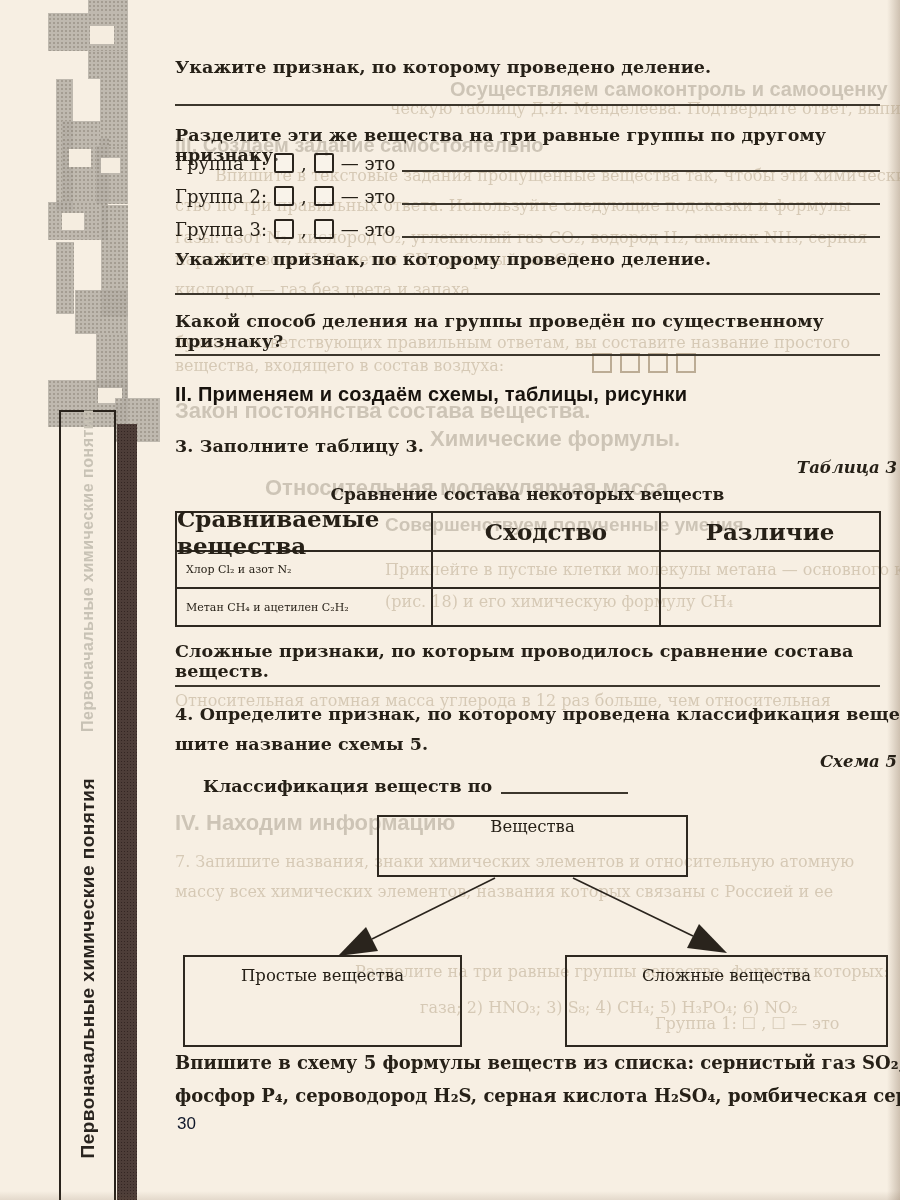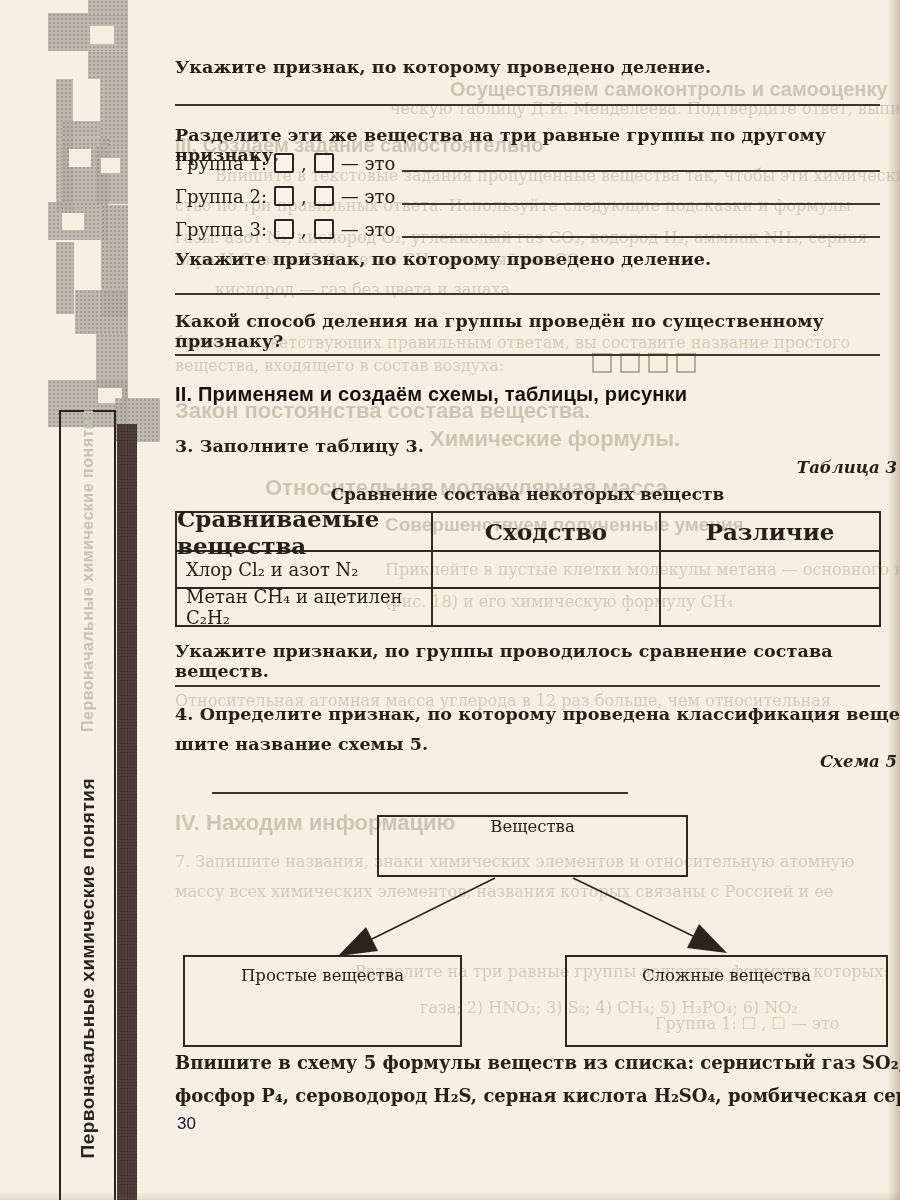--- a/index.html
+++ b/index.html
@@ -52,21 +52,21 @@
   .fill{flex:1;border-bottom:2px solid #3c362c;align-self:flex-end;margin-bottom:2px;height:18px;}
   .h2{position:absolute;left:175px;font-family:"Liberation Sans","DejaVu Sans",sans-serif;
       font-weight:bold;font-size:20px;color:#17120d;letter-spacing:.2px;}
   .iref{position:absolute;right:3px;font-style:italic;font-size:16.5px;font-weight:bold;}
   .tbl-title{position:absolute;left:175px;width:705px;text-align:center;
       font-weight:bold;font-size:17px;}
   .tbl{position:absolute;left:175px;top:511px;width:706px;box-sizing:border-box;
       border:2px solid #2e2820;display:grid;
       grid-template-columns:256px 228px 218px;grid-template-rows:39px 37px 36px;}
   .c{border-right:2px solid #2e2820;border-bottom:2px solid #2e2820;
-      box-sizing:border-box;display:flex;align-items:center;font-size:18px;}
+      box-sizing:border-box;display:flex;align-items:center;font-size:11px;}
   .c.last{border-right:none;}
   .c.bot{border-bottom:none;}
   .c.head{justify-content:center;font-weight:bold;font-size:23px;}
   .c.data{padding-left:9px;}
   .capline{position:absolute;left:203px;top:776px;display:flex;align-items:center;
       font-weight:bold;font-size:17.5px;width:425px;}
   .capline .fill{height:16px;}
   .dbox{position:absolute;border:2px solid #2e2820;box-sizing:border-box;font-size:16.5px;}
   .dbox .lbl{width:100%;text-align:center;}
   .root-box{left:377px;top:815px;width:311px;height:62px;display:flex;}
@@ -82,21 +82,21 @@
 
 <div class="page">
 
   <div class="bleed bl-sans" style="left:450px;top:78px;font-size:20px;">Осуществляем самоконтроль и самооценку</div>
   <div class="bleed bl-serif" style="left:390px;top:99px;">ческую таблицу Д.И. Менделеева. Подтвердите ответ, выписав соответст</div>
   <div class="bleed bl-sans" style="left:175px;top:134px;font-size:20px;">III. Создаём задание самостоятельно</div>
   <div class="bleed bl-serif" style="left:215px;top:166px;">Впишите в текстовые задания пропущенные вещества так, чтобы эти химические</div>
   <div class="bleed bl-serif" style="left:175px;top:196px;">ство по три правильных ответа. Используйте следующие подсказки и формулы</div>
   <div class="bleed bl-serif" style="left:175px;top:228px;">газы: азот N₂, кислород O₂, углекислый газ CO₂, водород H₂, аммиак NH₃, серная</div>
   <div class="bleed bl-serif" style="left:175px;top:250px;">пара H₂S, вода H₂O, метан CH₄, угарный газ CO</div>
-  <div class="bleed bl-serif" style="left:175px;top:280px;margin-left:40px;">кислород — газ без цвета и запаха</div>
+  <div class="bleed bl-serif" style="left:175px;top:280px;">кислород — газ без цвета и запаха</div>
   <div class="bleed bl-serif" style="left:175px;top:333px;">буква, соответствующих правильным ответам, вы составите название простого</div>
   <div class="bleed bl-serif" style="left:175px;top:356px;">вещества, входящего в состав воздуха:</div>
   <div class="bleed" style="left:588px;top:352px;">
     <span class="bl-sq"></span><span class="bl-sq"></span><span class="bl-sq"></span><span class="bl-sq"></span>
   </div>
   <div class="bleed bl-sans" style="left:175px;top:398px;font-size:22px;">Закон постоянства состава вещества.</div>
   <div class="bleed bl-sans" style="left:430px;top:426px;font-size:22px;">Химические формулы.</div>
   <div class="bleed bl-sans" style="left:265px;top:475px;font-size:22px;">Относительная молекулярная масса</div>
   <div class="bleed bl-sans" style="left:385px;top:514px;font-size:19px;">Совершенствуем полученные умения</div>
   <div class="bleed bl-serif" style="left:385px;top:560px;">Приклейте в пустые клетки молекулы метана — основного компонента</div>
@@ -190,28 +190,29 @@
       <div class="c head">Сходство</div>
       <div class="c head last">Различие</div>
       <div class="c data">Хлор Cl₂ и азот N₂</div>
       <div class="c"></div>
       <div class="c last"></div>
       <div class="c data bot">Метан CH₄ и ацетилен C₂H₂</div>
       <div class="c bot"></div>
       <div class="c last bot"></div>
     </div>
 
-    <div class="q" style="top:641px;">Укажите признаки, по группы проводилось сравнение состава веществ.</div>
+    <div class="q" style="top:641px;">Сложные признаки, по которым проводилось сравнение состава веществ.</div>
     <div class="rule" style="top:685px;"></div>
 
     <div class="q" style="top:704px;white-space:nowrap;overflow:hidden;width:725px;">4. Определите признак, по которому проведена классификация веществ, и допи-</div>
     <div class="q" style="top:734px;">шите название схемы 5.</div>
     <div class="iref" style="top:752px;">Схема 5</div>
 
     <div class="capline">
+      <span>Классификация веществ по</span>
       <span class="fill" style="margin-left:9px;"></span>
     </div>
 
     <div class="dbox root-box">
       <div class="lbl">Вещества</div>
     </div>
     <svg class="arrows" width="900" height="1200" viewBox="0 0 900 1200">
       <line x1="495" y1="878" x2="372" y2="939" stroke="#2a241d" stroke-width="1.6"></line>
       <polygon points="338,956 366,927 378,951" fill="#2a241d"></polygon>
       <line x1="573" y1="878" x2="693" y2="936" stroke="#2a241d" stroke-width="1.6"></line>

